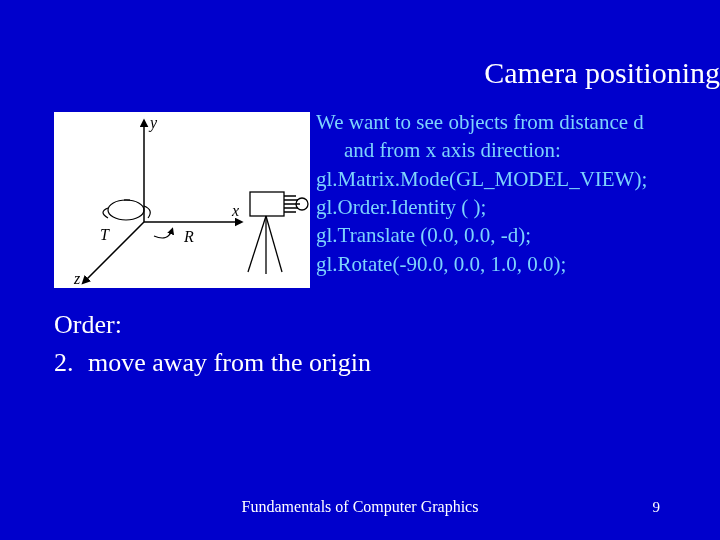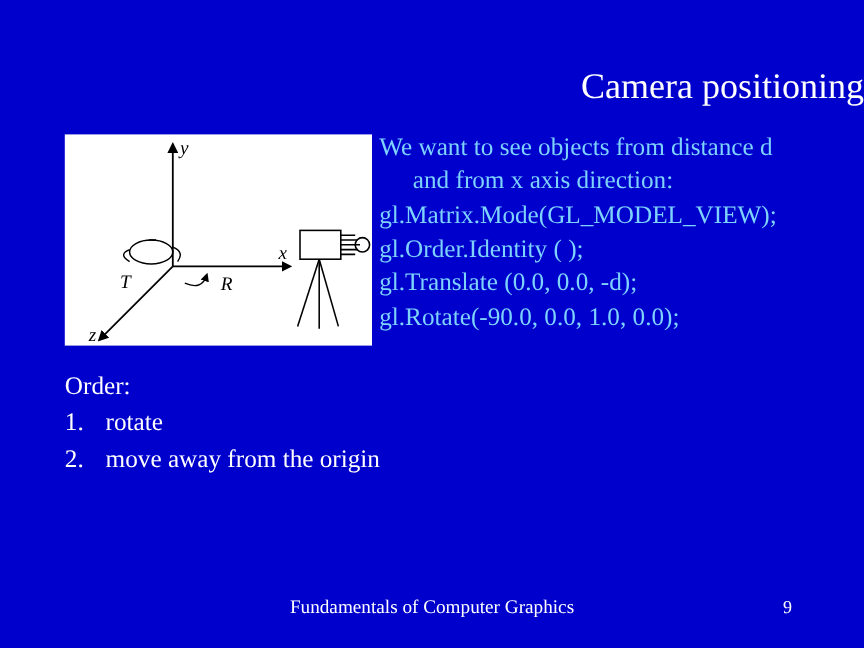--- a/index.html
+++ b/index.html
@@ -38,21 +38,21 @@
   .diagram svg { width: 100%; height: 100%; display: block; }
   .right-text {
     font-size: 21px;
     line-height: 1.35;
     margin-left: 6px;
     margin-top: -4px;
     color: #7dd3fc;
   }
   .right-text .indent { padding-left: 28px; }
   .order-block {
-    font-size: 21px;
+    font-size: 26px;
     line-height: 1.45;
     padding-left: 54px;
     margin-top: 18px;
   }
   .order-list .num { display: inline-block; width: 34px; }
   .footer-center {
     position: absolute;
     bottom: 24px;
     left: 0; right: 0;
     text-align: center;
@@ -126,23 +126,20 @@
       <div>gl.Order.Identity ( );</div>
       <div>gl.Translate (0.0, 0.0, -d);</div>
       <div>gl.Rotate(-90.0, 0.0, 1.0, 0.0);</div>
     </div>
 
   </div>
 
   <div class="order-block">
     <div>Order:</div>
     <div class="order-list">
-      <span class="num">1.</span><span>rotate</span>
-    </div>
-    <div class="order-list">
       <span class="num">2.</span><span>move away from the origin</span>
     </div>
   </div>
 
   <div class="footer-center">Fundamentals of Computer Graphics</div>
   <div class="footer-num">9</div>
 
 </div>
 
 </body></html>

